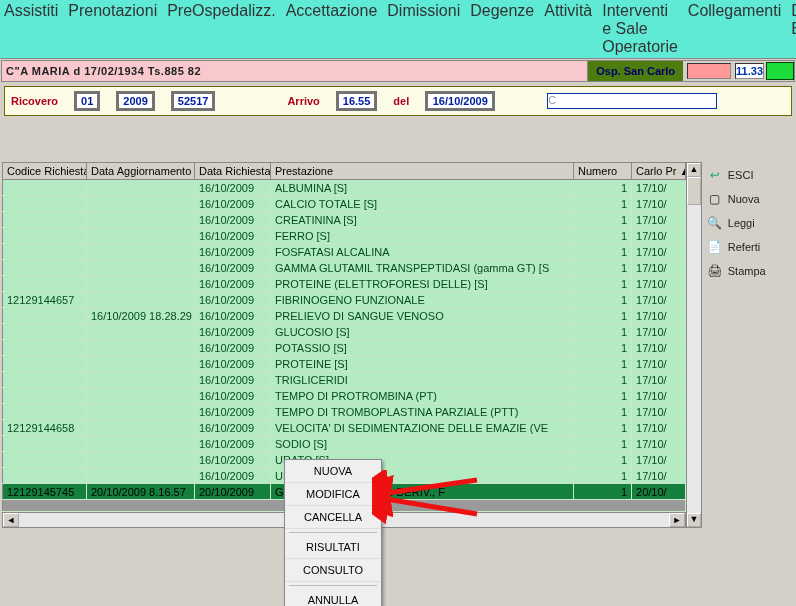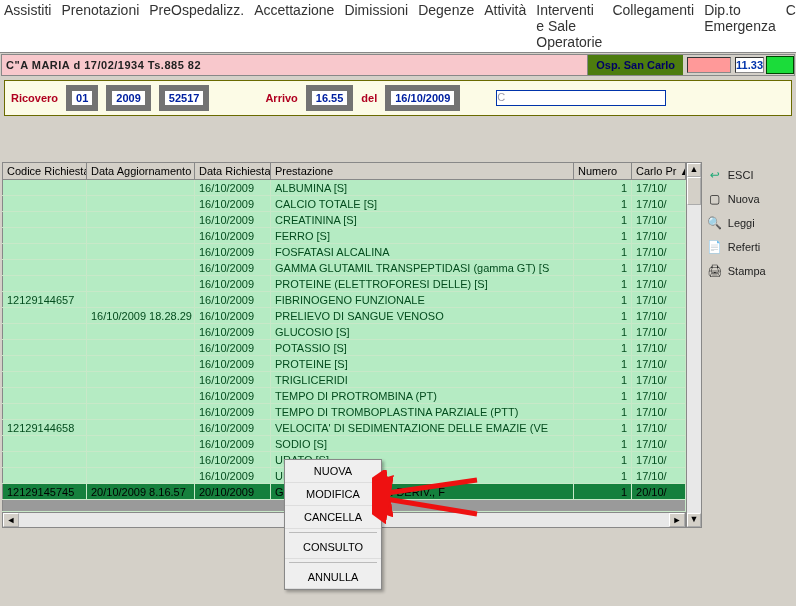--- a/index.html
+++ b/index.html
@@ -7,24 +7,24 @@
     margin: 0;
     font-family: Tahoma, Arial, sans-serif;
     font-size: 11px;
     background: #d4d0c8;
     width: 796px;
     height: 606px;
     overflow: hidden;
     position: relative;
   }
   .menubar {
-    background: #ffffff;
+    background: #5eead4;
     border-bottom: 1px solid #888;
     padding: 2px 4px;
-    font-size: 14px;
+    font-size: 16px;
     color: #333;
     display: flex;
     gap: 10px;
   }
   .menubar span { cursor: pointer; }
   .topstrip {
     display: flex;
     align-items: center;
     height: 22px;
     border: 1px solid #888;
@@ -74,26 +74,26 @@
     height: 18px;
     border: 1px solid #040;
   }
   .ricovero-bar {
     background: #fcfbe6;
     border: 1px solid #6a6a00;
     margin: 4px;
     padding: 4px 6px;
     display: flex;
     align-items: center;
-    gap: 8px;
+    gap: 16px;
     font-size: 11px;
   }
   .ricovero-bar .lbl-red { color: #b00020; font-weight: bold; }
   .fld {
-    border: 6px solid #737373;
+    border: 3px solid #737373;
     background: #fff;
     color: #0020a0;
     font-weight: bold;
     padding: 1px 4px;
     min-width: 24px;
     text-align: center;
   }
   .fld-wide { min-width: 70px; }
   .fld-empty {
     border: 1px solid #0033aa;
@@ -502,20 +502,21 @@
       <span>Stampa</span>
     </div>
   </div>
 </div>
 
 <div class="ctxmenu" id="ctxmenu">
     <div class="mi">NUOVA</div>
     <div class="mi">MODIFICA</div>
     <div class="mi">CANCELLA</div>
     <div class="sep"></div>
+    <div class="mi">RISULTATI</div>
     <div class="mi">CONSULTO</div>
     <div class="sep"></div>
     <div class="mi">ANNULLA</div>
   </div>
 
 <svg class="arrow" width="110" height="60">
   <defs>
     <marker id="ah" markerWidth="10" markerHeight="10" refX="2" refY="5" orient="auto">
       <path d="M0,0 L10,5 L0,10 z" fill="#e11"></path>
     </marker>

